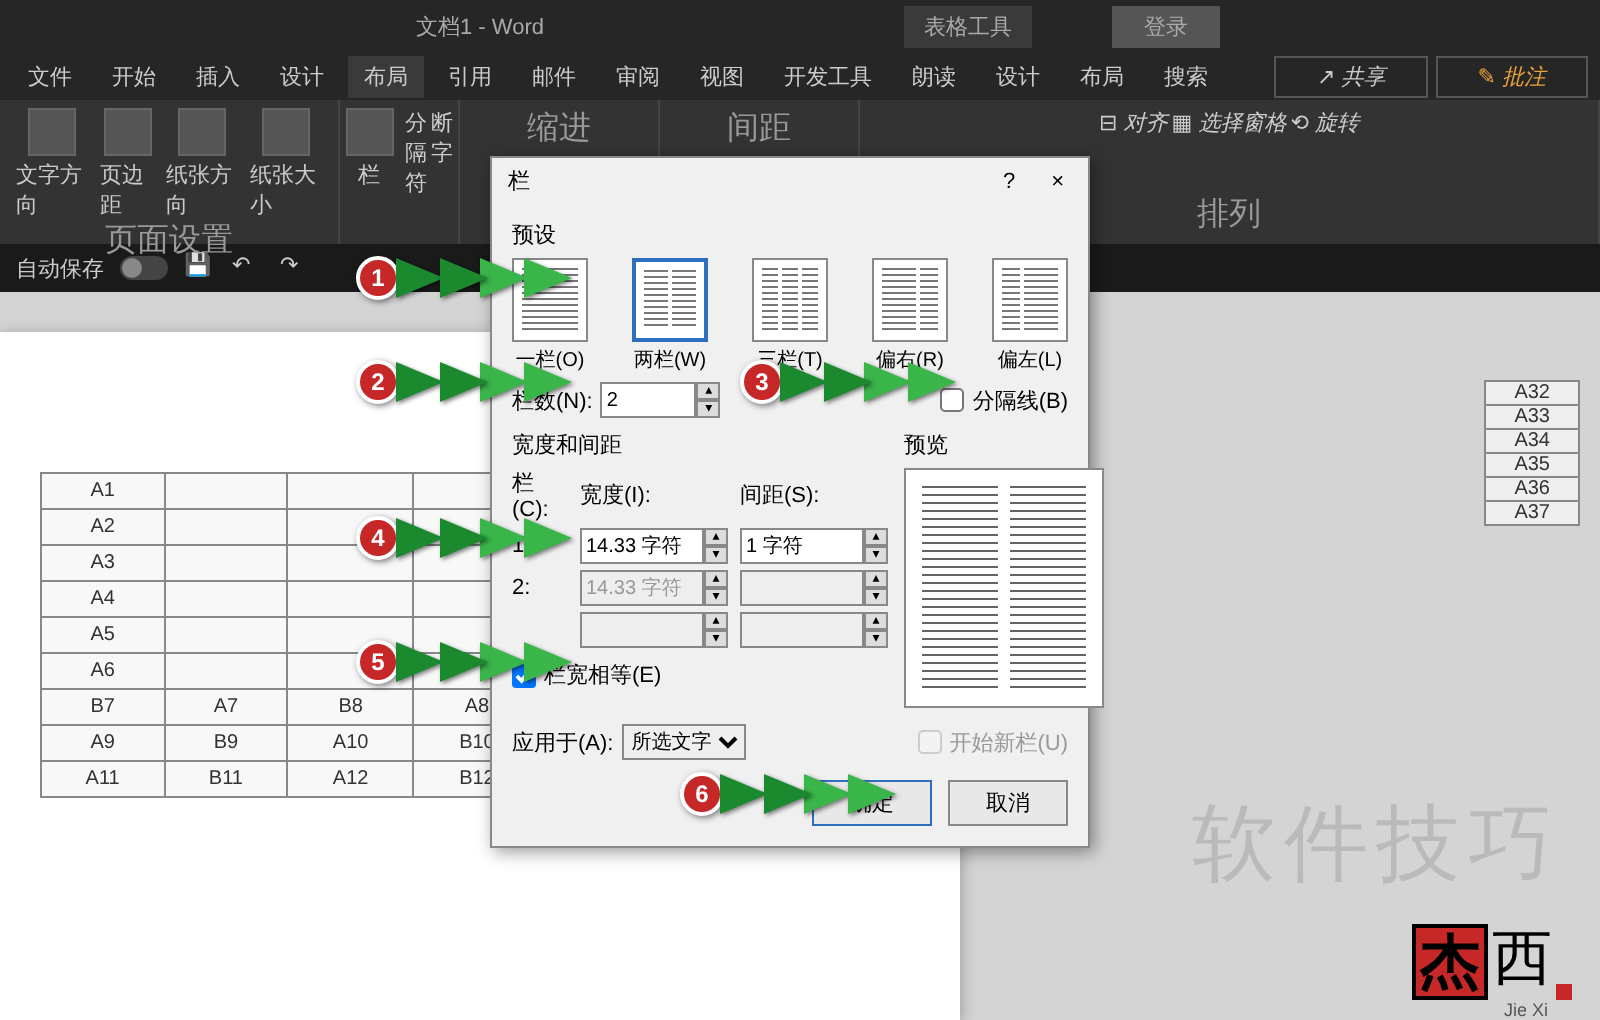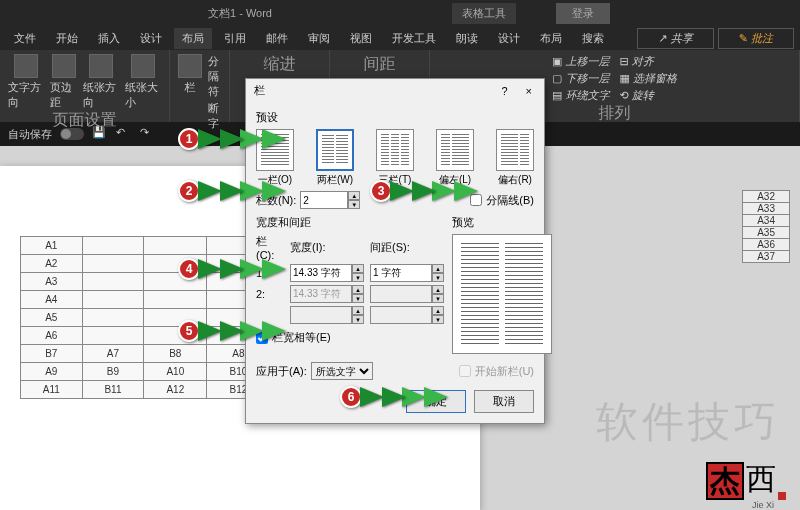--- a/index.html
+++ b/index.html
@@ -13,21 +13,21 @@
 .ribbon-tabs .active{background:#3a3a3a}
 .ribbon-tabs .right{margin-left:auto;display:flex;gap:4px}
 .ribbon-tabs .right span{border:1px solid #555;padding:2px 20px}
 .ribbon-tabs .right .pz{color:#e8a23a}
 .ribbon{background:#333;height:72px;display:flex;color:#ccc;font-size:10px;position:relative}
 .rgroup{border-right:1px solid #444;padding:4px 8px;display:flex;flex-direction:column;justify-content:space-between;align-items:center}
 .rgroup .icons{display:flex;gap:6px;align-items:flex-start}
 .ricon{display:flex;flex-direction:column;align-items:center;gap:2px}
 .ricon .glyph{width:24px;height:24px;background:#555;border:1px solid #666}
 .rgroup .label{color:#999;font-size:16px}
-.small-list{display:flex;flex-direction:column;gap:2px;font-size:10px}
+.small-list{display:flex;gap:2px;font-size:10px}
 .qat{background:#1a1a1a;height:24px;display:flex;align-items:center;gap:8px;padding:0 8px;color:#ccc}
 .qat .toggle{width:24px;height:12px;background:#444;border-radius:6px;position:relative}
 .qat .toggle::after{content:"";position:absolute;width:10px;height:10px;background:#888;border-radius:50%;left:1px;top:1px}
 .qat .ico{width:16px;height:16px;display:inline-block}
 .doc-area{position:absolute;top:146px;left:0;right:0;bottom:0;background:#d4d4d4;display:flex;justify-content:flex-start;padding-top:20px}
 .page{background:#fff;width:480px;box-shadow:0 2px 8px rgba(0,0,0,.3);padding:70px 20px 10px}
 table.wt{border-collapse:collapse;width:100%}
 table.wt td{border:1px solid #888;padding:3px 6px;font-size:10px;background:#f8f8f8;color:#333;text-align:center}
 
 .dialog{position:absolute;left:245px;top:78px;width:300px;background:#f0f0f0;border:1px solid #888;box-shadow:2px 2px 8px rgba(0,0,0,.4);color:#000}
@@ -140,25 +140,20 @@
   </div>
   <div class="rgroup" style="width:100px">
     <span class="label">缩进</span>
   </div>
   <div class="rgroup" style="width:100px">
     <span class="label">间距</span>
   </div>
   <div class="rgroup" style="flex:1">
     <div class="icons" style="gap:10px">
       <div class="small-list">
-        <span>▣ <i>上移一层</i></span>
-        <span>▢ <i>下移一层</i></span>
-        <span>▤ <i>环绕文字</i></span>
-      </div>
-      <div class="small-list">
         <span>⊟ <i>对齐</i></span>
         <span>▦ <i>选择窗格</i></span>
         <span>⟲ <i>旋转</i></span>
       </div>
     </div>
     <span class="label">排列</span>
   </div>
 </div>
 
 <div class="qat">
@@ -311,31 +306,31 @@
       <div class="preset">
           <div class="box">
             <div></div>
             <div></div>
             <div></div>
           </div>
           <span class="lbl">三栏(T)</span>
         </div>
       <div class="preset">
           <div class="box">
+            <div></div>
             <div style="flex:.5"></div>
-            <div></div>
-          </div>
-          <span class="lbl">偏左(L)</span>
+          </div>
+          <span class="lbl">偏右(R)</span>
         </div>
       <div class="preset">
           <div class="box">
-            <div></div>
             <div style="flex:.5"></div>
-          </div>
-          <span class="lbl">偏右(R)</span>
+            <div></div>
+          </div>
+          <span class="lbl">偏左(L)</span>
         </div>
     </div>
 
     <div class="row">
       <span>栏数(N):</span>
       <div class="spin">
         <input value="2" style="">
         <div class="btns">
             <span>▴</span>
             <span>▾</span>

